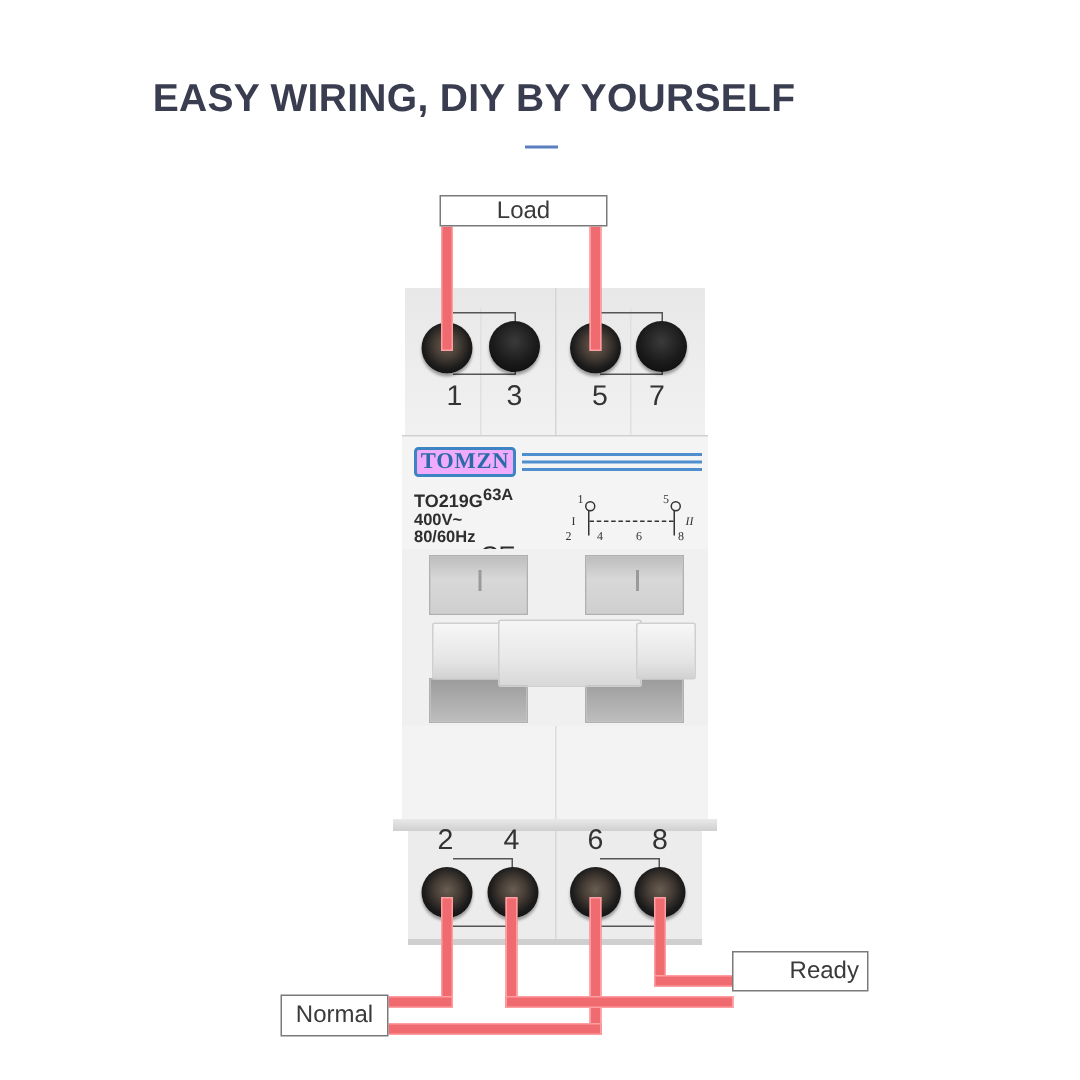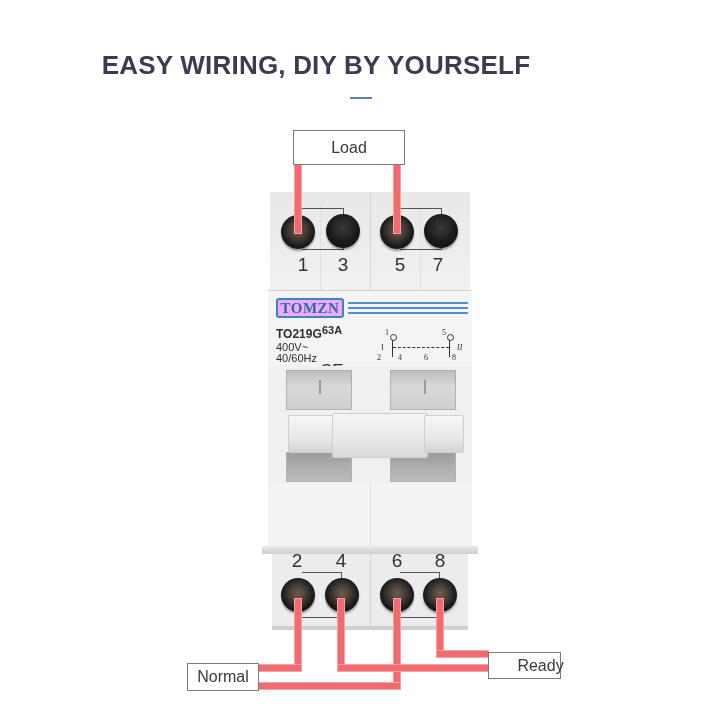--- a/index.html
+++ b/index.html
@@ -13,21 +13,21 @@
   .divider{background:#d6d6d6;width:1px;}
   .terminal{width:34px;height:34px;border-radius:50%;background:radial-gradient(circle at 50% 40%,#3a3a3a 0%,#1a1a1a 55%,#080808 100%);box-shadow:0 2px 2px rgba(0,0,0,0.35);}
   .terminal.screw{background:radial-gradient(circle at 50% 45%,#6a5e52 0%,#4a4038 30%,#1b1b1b 62%,#050505 100%);}
   .num{font-size:19px;color:#333;width:20px;text-align:center;}
   .bracket{border:1px solid #555;box-sizing:border-box;}
   .panel{left:268px;top:290px;width:204px;height:76px;background:#f4f4f4;border-top:1px solid #d0d0d0;}
   .logo{left:276px;top:298px;width:68px;height:20px;border:2px solid #3c85c2;border-radius:3px;box-sizing:border-box;color:#2b6aa8;font-family:"Liberation Serif",serif;font-weight:bold;font-size:15px;display:flex;align-items:center;justify-content:center;letter-spacing:0.5px;background:#f0abfc;}
   .stripe{height:2px;background:#4f8fcf;}
   .model{font-size:12px;font-weight:bold;color:#2e2e2e;}
   .rating{font-size:11px;font-weight:bold;color:#2e2e2e;}
-  .spec{font-size:11px;font-weight:normal;color:#2e2e2e;line-height:11px;}
+  .spec{font-size:11px;font-weight:bold;color:#2e2e2e;line-height:11px;}
   .ce{font-size:17px;color:#2e2e2e;font-family:"Liberation Sans",sans-serif;}
   .sch{font-size:8px;color:#333;font-family:"Liberation Serif",serif;}
   .body-mid{left:268px;top:366px;width:204px;height:118px;background:#f0f0f0;}
   .window{background:linear-gradient(#bdbdbd,#d8d8d8 40%,#cfcfcf);border:1px solid #b0b0b0;box-sizing:border-box;}
   .handle{background:linear-gradient(#f7f7f7,#e4e4e4 70%,#d2d2d2);border:1px solid #cfcfcf;box-sizing:border-box;border-radius:2px;}
   .body-low{left:268px;top:484px;width:204px;height:62px;background:#f3f3f3;}
   .shelf{left:262px;top:546px;width:216px;height:8px;background:linear-gradient(#e9e9e9,#cfcfcf);}
   .block-bot{left:272px;top:554px;width:196px;height:74px;background:#ececec;}
   .shadow-bot{left:272px;top:626px;width:196px;height:4px;background:#cfcfcf;}
 </style>
@@ -51,32 +51,32 @@
 <div class="abs terminal" style="left:424px;top:214px;"></div>
 
 <div class="abs num" style="left:293px;top:254px;">1</div>
 <div class="abs num" style="left:333px;top:254px;">3</div>
 <div class="abs num" style="left:390px;top:254px;">5</div>
 <div class="abs num" style="left:428px;top:254px;">7</div>
 
 <div class="abs wire" style="left:294px;top:150px;width:8px;height:84px;"></div>
 <div class="abs wire" style="left:393px;top:150px;width:8px;height:84px;"></div>
 
-<div class="abs label-box" style="left:293px;top:130px;width:112px;height:35px;">Load</div>
+<div class="abs label-box" style="left:293px;top:130px;width:112px;height:21px;">Load</div>
 
 <div class="abs panel"></div>
 <div class="abs logo">TOMZN</div>
 <div class="abs stripe" style="left:348px;top:302px;width:120px;"></div>
 <div class="abs stripe" style="left:348px;top:307px;width:120px;"></div>
 <div class="abs stripe" style="left:348px;top:312px;width:120px;"></div>
 
 <div class="abs model" style="left:276px;top:327px;">TO219G</div>
 <div class="abs rating" style="left:322px;top:324px;">63A</div>
 <div class="abs spec" style="left:276px;top:342px;">400V~</div>
-<div class="abs spec" style="left:276px;top:353px;">40/60Hz</div>
+<div class="abs spec" style="left:276px;top:353px;">80/60Hz</div>
 <div class="abs ce" style="left:320px;top:361px;">CE</div>
 
 <div class="abs sch" style="left:385px;top:328px;">1</div>
 <div class="abs" style="left:390px;top:334px;width:5px;height:5px;border:1px solid #333;border-radius:50%;"></div>
 <div class="abs" style="left:392px;top:340px;width:1px;height:17px;background:#333;"></div>
 <div class="abs" style="left:393px;top:347px;width:56px;border-top:1px dashed #333;"></div>
 <div class="abs sch" style="left:442px;top:328px;">5</div>
 <div class="abs" style="left:447px;top:334px;width:5px;height:5px;border:1px solid #333;border-radius:50%;"></div>
 <div class="abs" style="left:449px;top:340px;width:1px;height:17px;background:#333;"></div>
 <div class="abs sch" style="left:381px;top:343px;">I</div>
@@ -124,13 +124,13 @@
 <div class="abs wire" style="left:393px;top:598px;width:8px;height:92px;"></div>
 <div class="abs wire" style="left:258px;top:682px;width:143px;height:8px;"></div>
 
 <div class="abs wire" style="left:337px;top:598px;width:8px;height:74px;"></div>
 <div class="abs wire" style="left:337px;top:664px;width:152px;height:8px;"></div>
 
 <div class="abs wire" style="left:436px;top:598px;width:8px;height:60px;"></div>
 <div class="abs wire" style="left:436px;top:650px;width:53px;height:8px;"></div>
 
 <div class="abs label-box" style="left:187px;top:663px;width:72px;height:28px;">Normal</div>
-<div class="abs label-box" style="left:488px;top:652px;width:73px;height:27px;padding-left:32px;">Ready</div>
+<div class="abs label-box" style="left:488px;top:634px;width:91px;height:27px;padding-left:32px;">Ready</div>
 
 </body></html>

